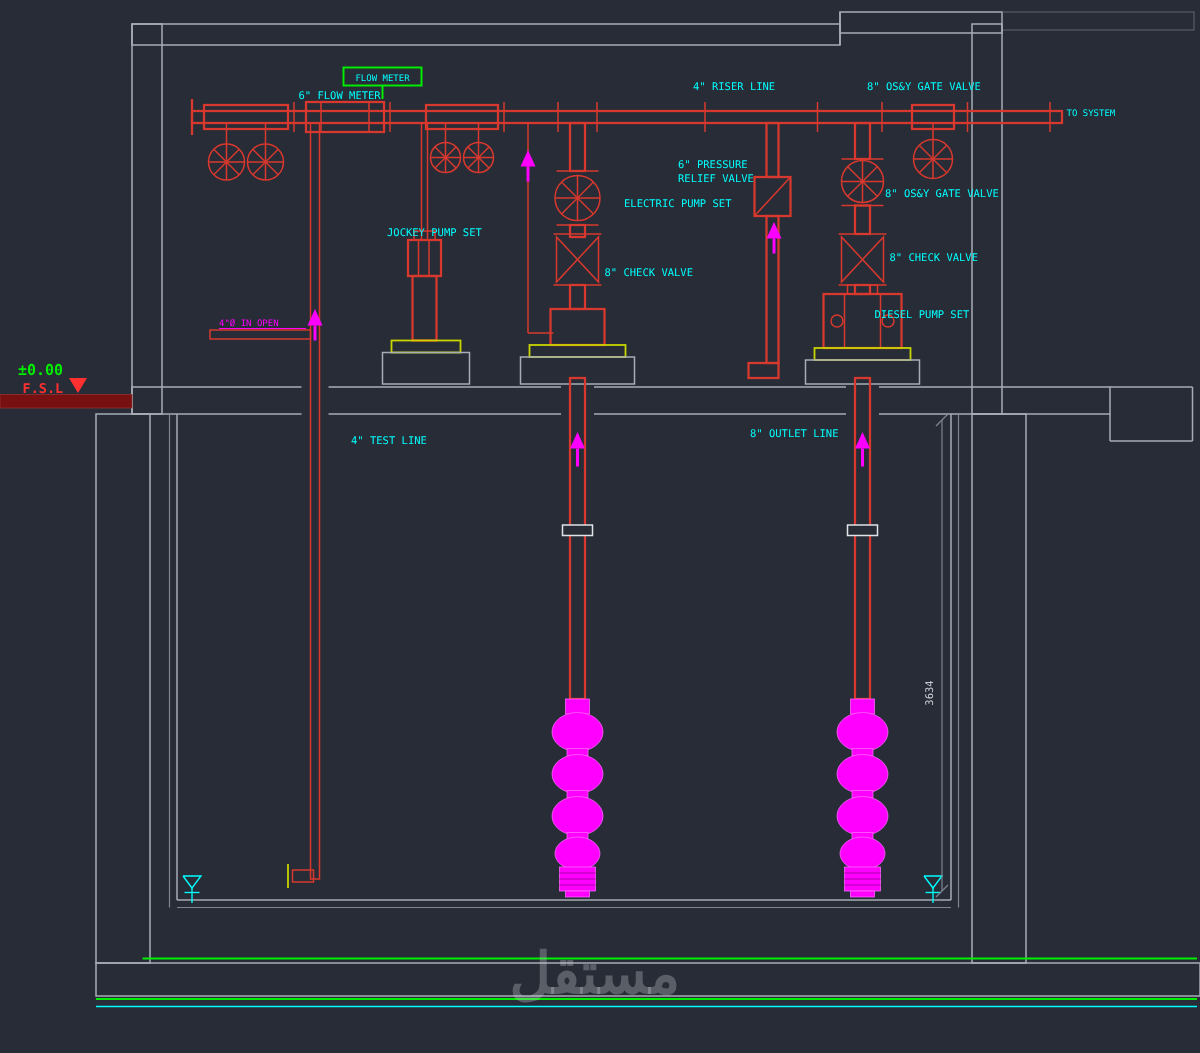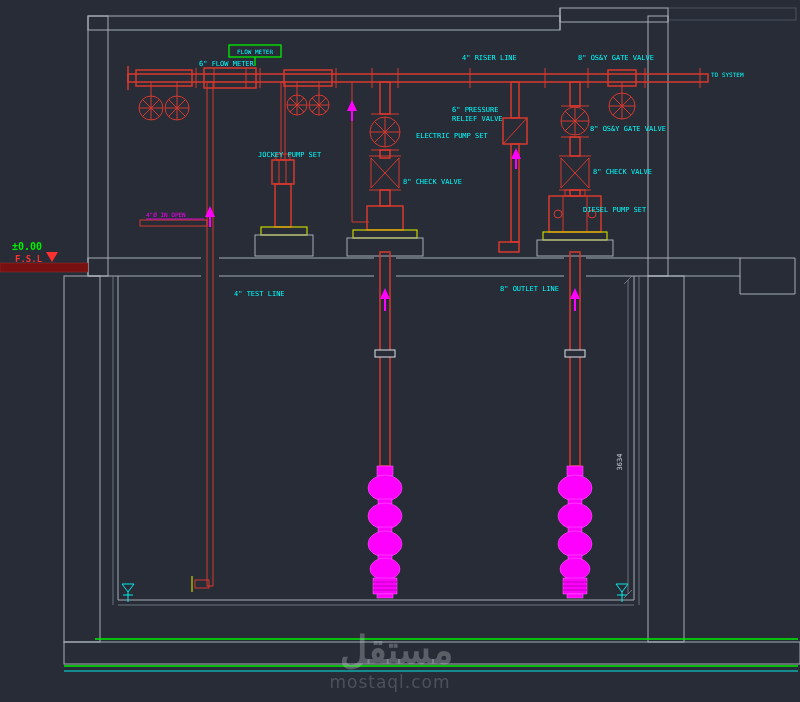--- a/index.html
+++ b/index.html
@@ -349,15 +349,14 @@
     <text class="lbl" x="583" y="212">DIESEL PUMP SET</text>
     <text class="lbl-m" x="146" y="217">4"Ø IN OPEN</text>
     <line x1="146" y1="219" x2="204" y2="219" stroke="#ff00ff" stroke-width=".8"></line>
     <text class="lbl" x="234" y="296">4" TEST LINE</text>
     <text class="lbl" x="500" y="291">8" OUTLET LINE</text>
   </g>
 </svg>
 
 <div class="watermark">
   <div class="wm-ar">مستقل</div>
-  <div class="wm-en">mostaql.com</div>
 </div>
 </div>
 
 </body></html>

